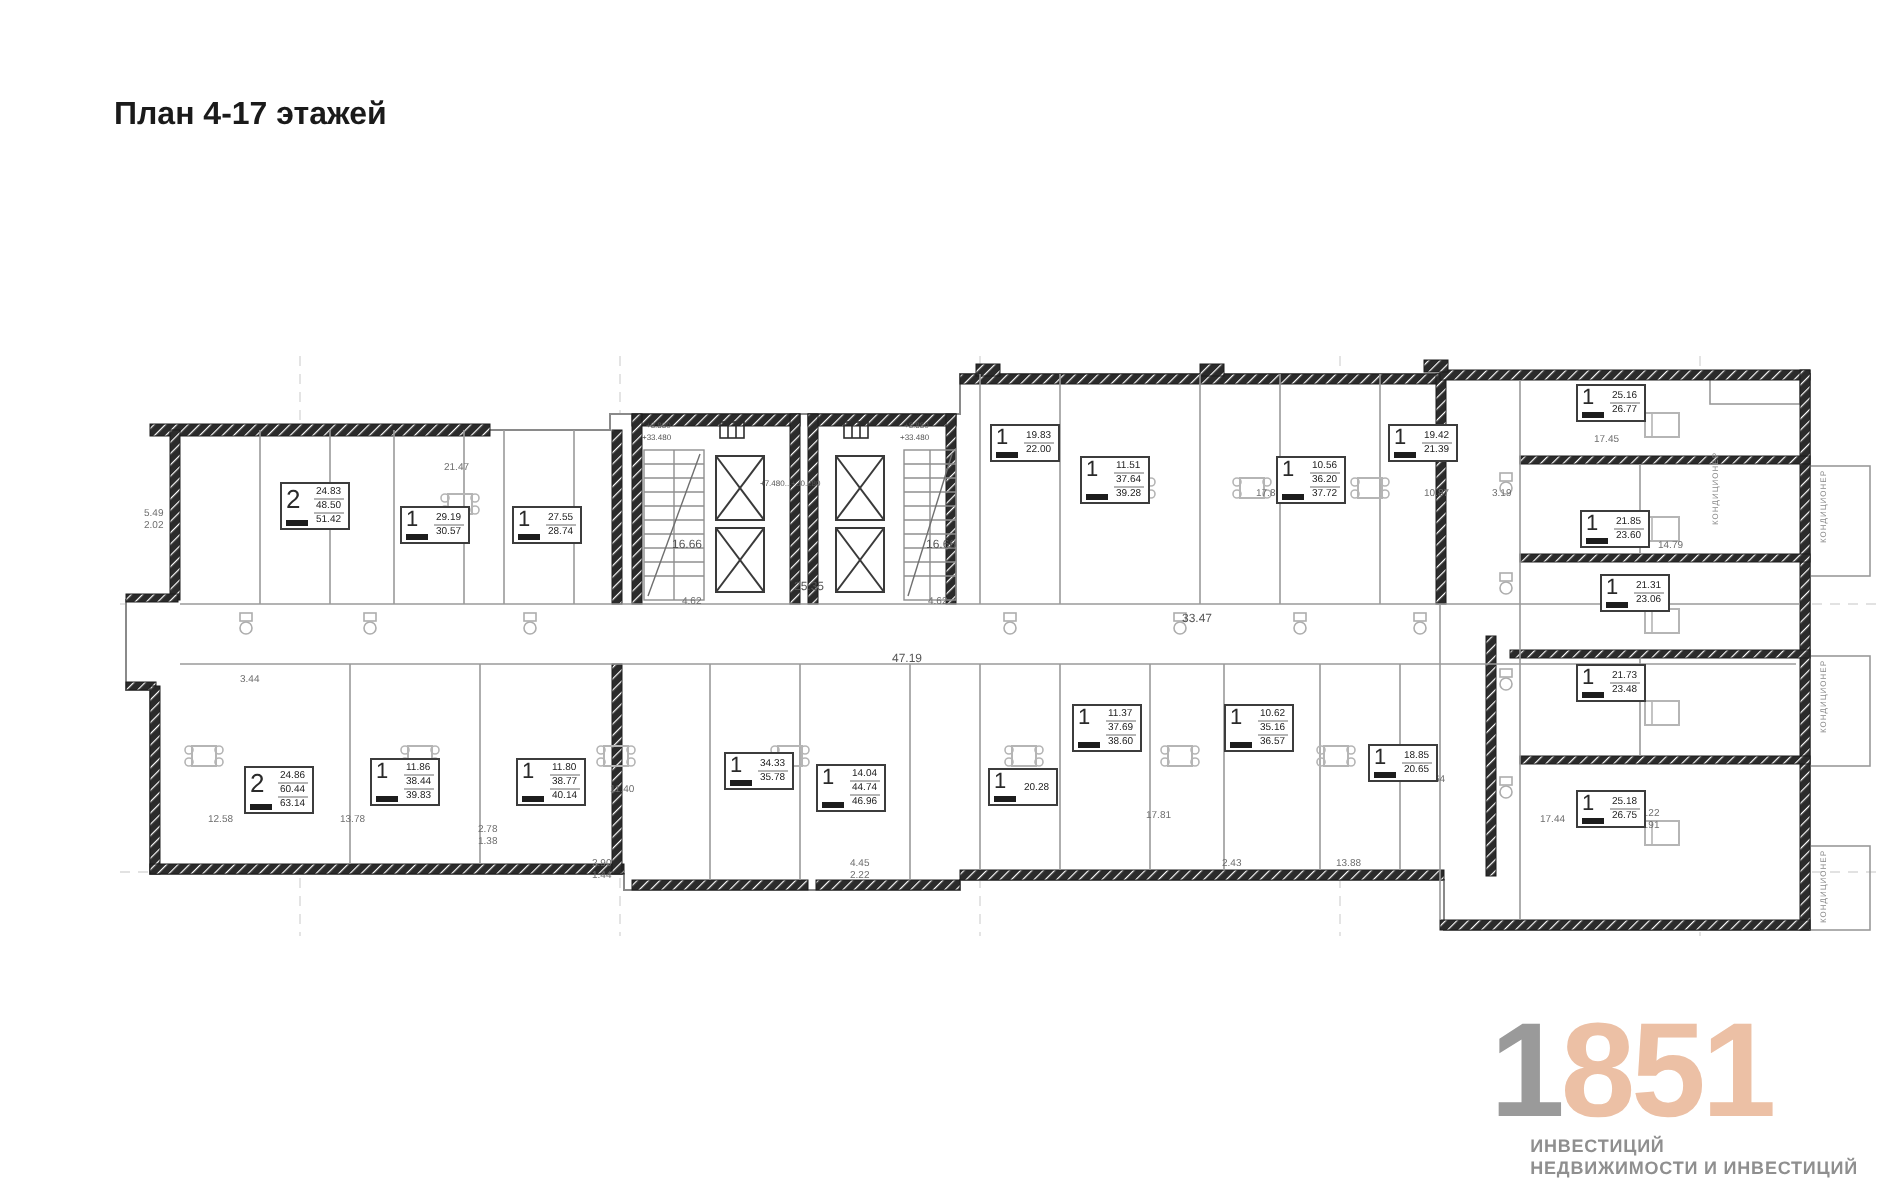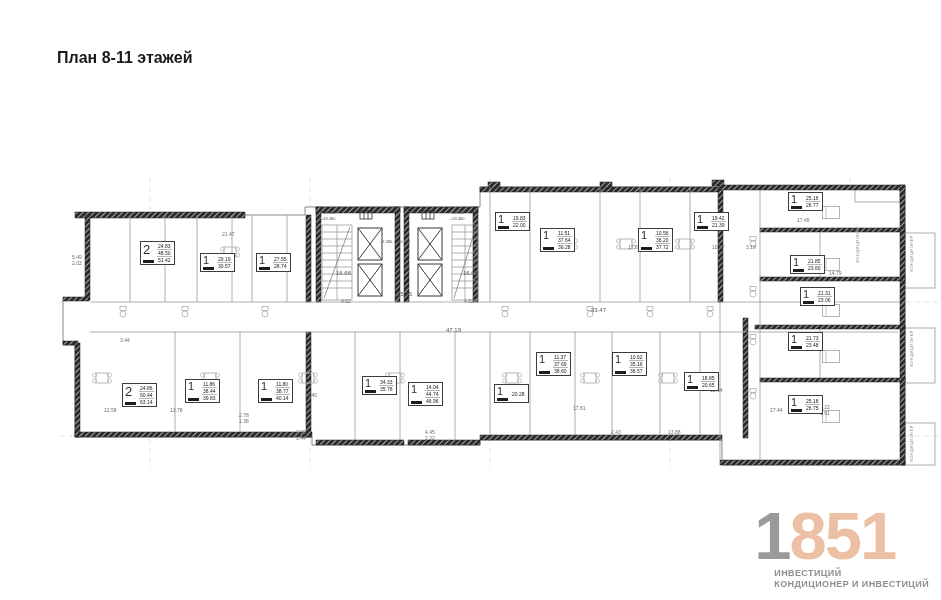--- a/index.html
+++ b/index.html
@@ -30,21 +30,21 @@
       transform:rotate(180deg);white-space:nowrap;z-index:4;}
   
   .logo{position:absolute;right:12px;bottom:10px;text-align:left;}
   .logo-year{font-size:67px;line-height:60px;font-weight:600;letter-spacing:-2px;}
   .logo-sub{margin-left:20px;margin-top:2px;font-size:9px;line-height:11px;letter-spacing:.4px;font-weight:bold;}
 </style>
 </head>
 <body>
 
 <div class="titleblock">
-  <div class="t3">План 8-11 этажей</div>
+  <div class="t3">План 4-17 этажей</div>
 </div>
 
 <div class="plan">
   <svg width="880" height="290" viewBox="0 0 880 290">
     <defs>
       <pattern id="hatch" width="4" height="4" patternUnits="userSpaceOnUse" patternTransform="rotate(45)">
         <rect width="4" height="4" fill="#2b2b2b"></rect>
         <line x1="0" y1="0" x2="0" y2="4" stroke="#ffffff" stroke-width="1.2"></line>
       </pattern>
       <symbol id="tbl" viewBox="0 0 20 16">
@@ -510,15 +510,15 @@
       <span class="ac" style="left: 795px; top: 48px;">КОНДИЦИОНЕР</span>
     </div>
 </div>
 
 <div class="logo">
   <div class="logo-year">
     <span style="color:#9a9a9a">1</span><span style="color:#ecc0a5">851</span>
   </div>
   <div class="logo-sub" style="color:#8f8f8f">
     <div>ИНВЕСТИЦИЙ</div>
-    <div>КОНДИЦИОНЕР И ИНВЕСТИЦИЙ</div>
+    <div>НЕДВИЖИМОСТИ И ИНВЕСТИЦИЙ</div>
   </div>
 </div>
 
 </body></html>

